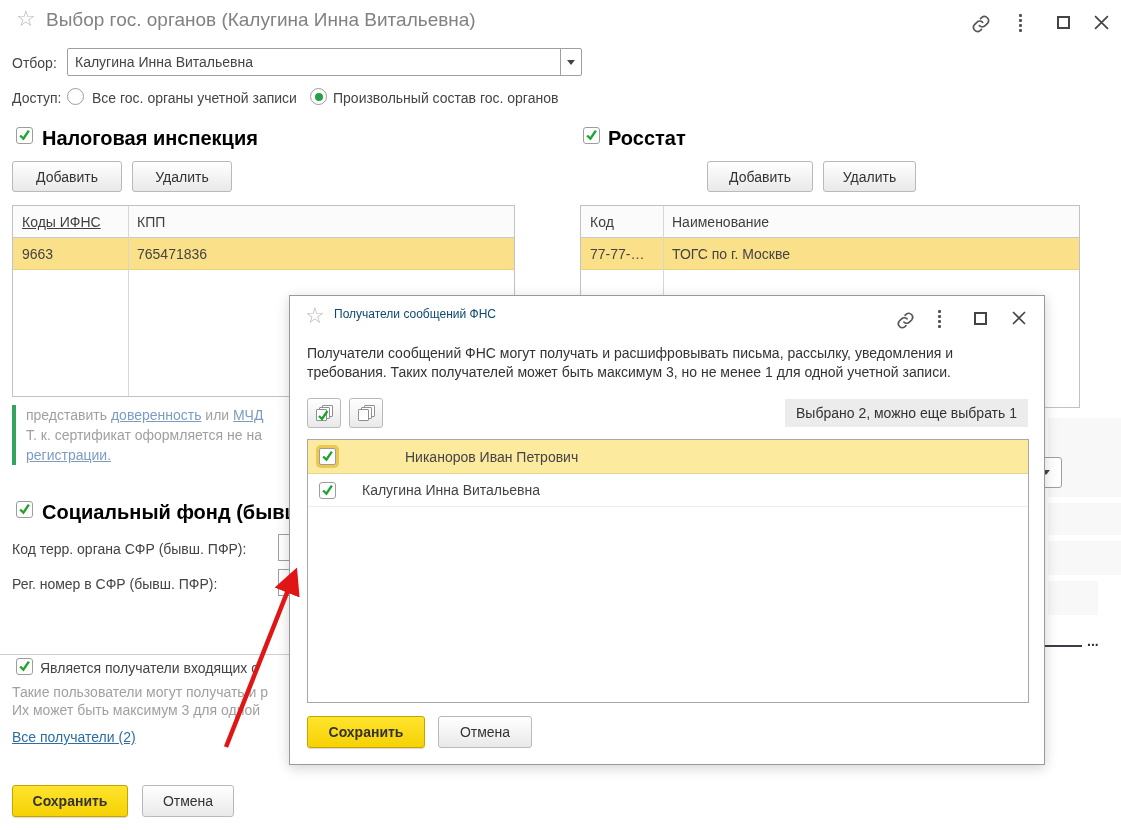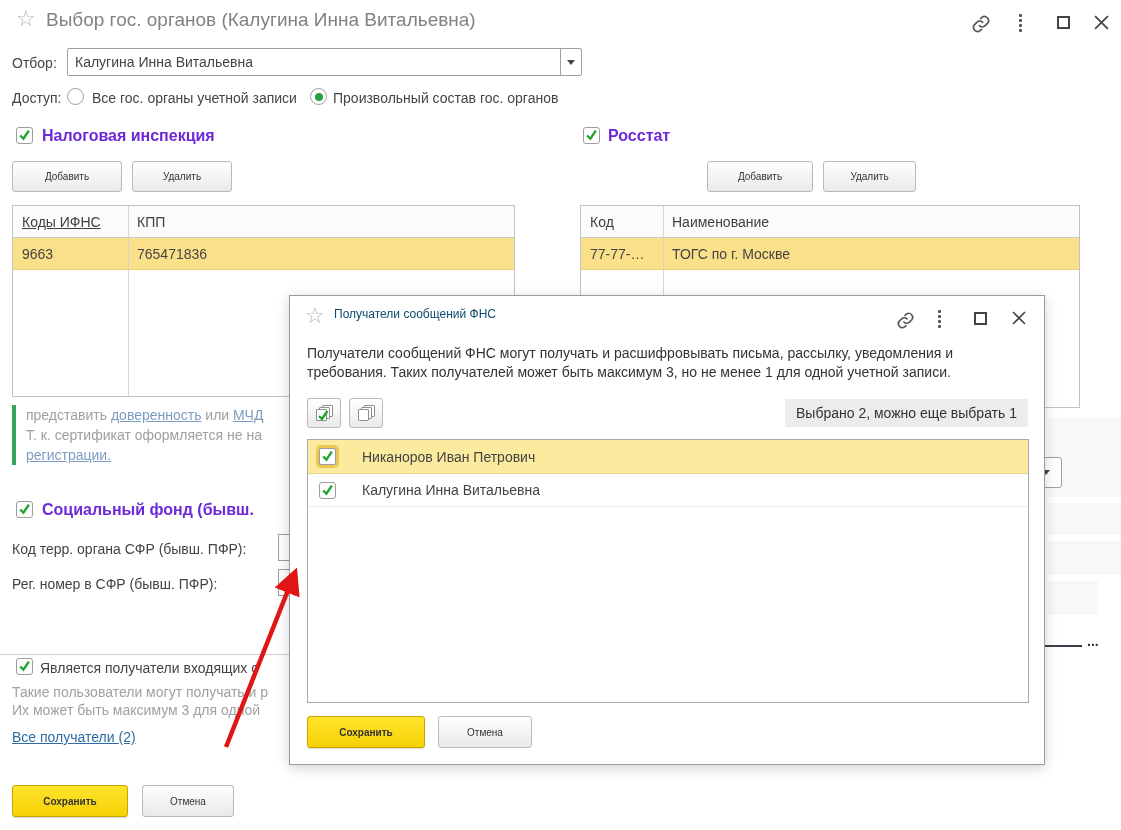--- a/index.html
+++ b/index.html
@@ -9,37 +9,37 @@
     background:#fff; font-family:"Liberation Sans","DejaVu Sans",sans-serif;
     font-size:14px; color:#444;
   }
   .abs { position:absolute; }
 
   
   .btn {
     display:flex; align-items:center; justify-content:center;
     background:linear-gradient(#ffffff,#e9e9e9);
     border:1px solid #b9b9b9; border-radius:3px;
-    color:#333; font-size:10px; cursor:pointer;
+    color:#333; font-size:14px; cursor:pointer;
   }
   .btn-yellow {
     background:linear-gradient(#ffe42e,#f6d204);
     border:1px solid #c8a400; font-weight:bold; color:#333;
     box-shadow:0 1px 1px rgba(0,0,0,.15);
   }
   .cb {
     width:17px; height:17px; background:#fff; border:1px solid #9d9d9d;
     border-radius:3px; display:inline-flex; align-items:center; justify-content:center;
   }
   .radio {
     width:17px; height:17px; background:#fff; border:1px solid #9d9d9d;
     border-radius:50%; display:inline-flex; align-items:center; justify-content:center;
   }
   .radio .dot { width:8px; height:8px; border-radius:50%; background:#27a045; }
-  .section-title { color:#6d28d9; font-weight:bold; font-size:16px; }
+  .section-title { color:#000000; font-weight:bold; font-size:20px; }
   .link { color:#2d6da3; text-decoration:underline; cursor:pointer; }
   .muted { color:#a0a0a0; }
 
   
   .tbl { background:#fff; border:1px solid #c2c2c2; }
   .tbl-header { display:flex; height:32px; align-items:center; background:#fbfbfb;
                 border-bottom:1px solid #c9c9c9; color:#3f3f3f; }
   .tbl-header .cell, .tbl-row .cell { padding:0 9px; overflow:hidden; white-space:nowrap; }
   .tbl-row { display:flex; height:32px; align-items:center; }
   .row-yellow { background:#fae189; border-bottom:1px solid #ecd27a; }
@@ -240,21 +240,21 @@
     <div class="abs btn" style="left:59px; top:102px; width:34px; height:30px;">
       <span class="stack-icon">
         <span class="sh b2"></span>
           <span class="sh b1"></span>
           <span class="sh f"></span>
       </span>
     </div>
     <div class="abs badge" style="right:16px; top:103px; height:28px;">Выбрано 2, можно еще выбрать 1</div>
 
     <div class="abs" style="left:17px; top:143px; width:722px; height:264px; border:1px solid #a8a8a8; background:#fff;">
-      <div style="display:flex; align-items:center; height:34px; background:#fcea9f; border-bottom:1px solid #e7d68a; padding-left:11px;">
+      <div style="display:flex; align-items:center; height:34px; background:#fcea9f; border-bottom:1px solid #e7d68a; padding-left:11px;gap:43px;">
         <span class="cb" style="box-shadow:0 0 0 3px #ecc94e; border-radius:2px;">
           <svg class="ck" width="13" height="13" viewBox="0 0 12 12">
               <path d="M2 6l3 3 5-7.5" stroke="#1fa32c" stroke-width="2.2" fill="none"></path>
             </svg>
         </span>
         <span style="margin-left:26px;">Никаноров Иван Петрович</span>
       </div>
       <div style="display:flex; align-items:center; height:33px; background:#fff; border-bottom:1px solid #ededed; padding-left:11px;">
         <span class="cb">
           <svg class="ck" width="13" height="13" viewBox="0 0 12 12">

